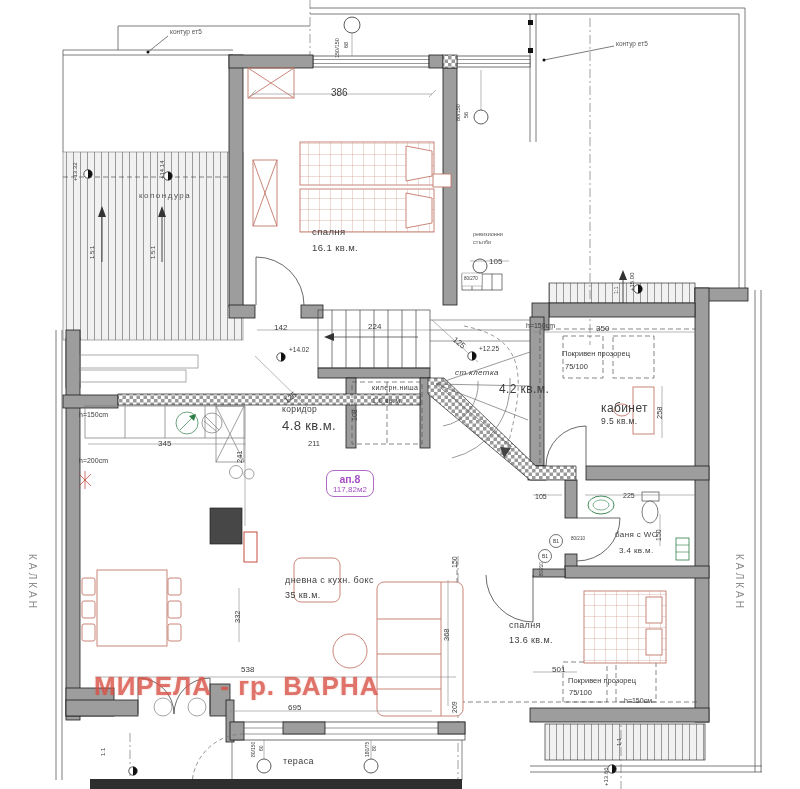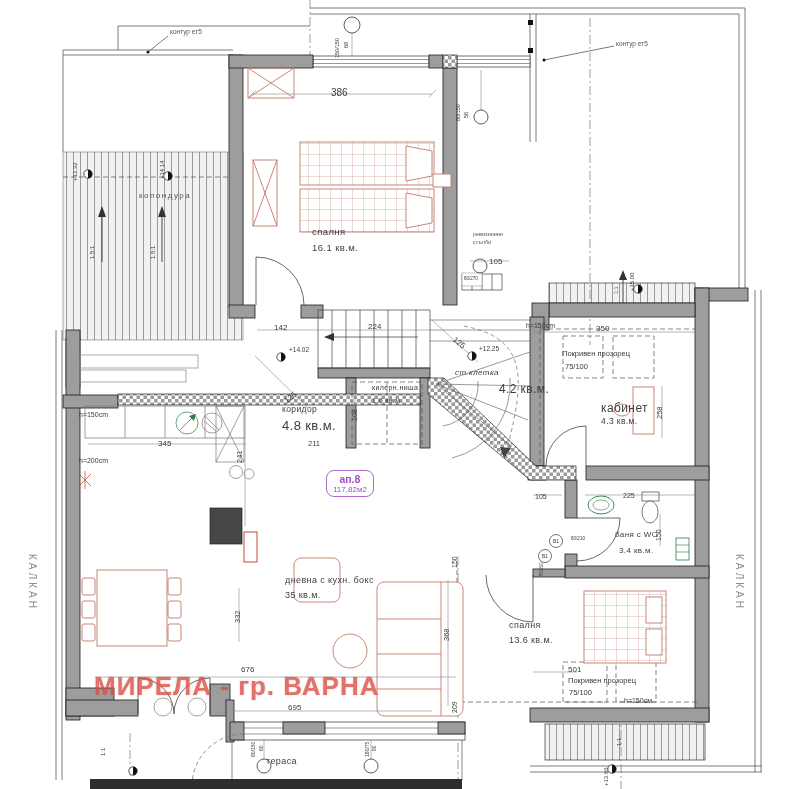--- a/index.html
+++ b/index.html
@@ -313,50 +313,50 @@
       <span class="lbl room" style="left: 455px; top: 369px; font-size: 8px; font-style: italic;">ст.клетка</span>
       <span class="lbl room" style="left: 463px; top: 383px; font-size: 12px; margin-left: 36px;">4.2 кв.м.</span>
       <span class="lbl" style="left: 308px; top: 440px; font-size: 7.5px;">211</span>
       <span class="lbl" style="left: 629px; top: 291px; font-size: 6px; transform: rotate(-90deg);">+15.00</span>
       <span class="lbl" style="left: 614px; top: 294px; font-size: 5.5px; transform: rotate(-90deg);">1:1</span>
       <span class="lbl" style="left: 526px; top: 322px; font-size: 7px;">h=150cm</span>
       <span class="lbl" style="left: 596px; top: 325px; font-size: 8px;">350</span>
       <span class="lbl" style="left: 562px; top: 350px; font-size: 7.5px;">Покривен прозорец</span>
       <span class="lbl" style="left: 565px; top: 363px; font-size: 7.5px;">75/100</span>
       <span class="lbl room" style="left: 601px; top: 402px; font-size: 12px;">кабинет</span>
-      <span class="lbl room" style="left: 601px; top: 417px; font-size: 8.5px;">4.3 кв.м.</span>
+      <span class="lbl room" style="left: 601px; top: 417px; font-size: 8.5px;">9.5 кв.м.</span>
       <span class="lbl" style="left: 656px; top: 419px; font-size: 7.5px; transform: rotate(-90deg);">258</span>
       <span class="lbl" style="left: 535px; top: 493px; font-size: 7px;">105</span>
       <span class="lbl" style="left: 623px; top: 492px; font-size: 7px;">225</span>
       <span class="lbl" style="left: 655px; top: 541px; font-size: 7px; transform: rotate(-90deg);">150</span>
       <span class="lbl room" style="left: 615px; top: 531px; font-size: 8px;">баня с WC</span>
       <span class="lbl room" style="left: 619px; top: 547px; font-size: 8px;">3.4 кв.м.</span>
       <span class="lbl" style="left: 556px; top: 541px; font-size: 5px; transform: translate(-50%, -50%);">В1</span>
       <span class="lbl" style="left: 545px; top: 556px; font-size: 5px; transform: translate(-50%, -50%);">В1</span>
       <span class="lbl" style="left: 578px; top: 539px; font-size: 4.5px; transform: translate(-50%, -50%);">80/210</span>
       <span class="lbl" style="left: 540px; top: 576px; font-size: 4.5px; transform: rotate(-90deg);">80/210</span>
       <span class="lbl" style="left: 79px; top: 411px; font-size: 7px;">h=150cm</span>
       <span class="lbl" style="left: 79px; top: 457px; font-size: 7px;">h=200cm</span>
       <span class="lbl" style="left: 158px; top: 440px; font-size: 8px;">345</span>
       <span class="lbl" style="left: 236px; top: 463px; font-size: 7.5px; transform: rotate(-90deg);">241</span>
       <span class="lbl room" style="left: 285px; top: 576px; font-size: 9px;">дневна с кухн. бокс</span>
       <span class="lbl room" style="left: 285px; top: 591px; font-size: 9px;">35 кв.м.</span>
       <span class="lbl" style="left: 234px; top: 623px; font-size: 7.5px; transform: rotate(-90deg);">332</span>
-      <span class="lbl" style="left: 241px; top: 666px; font-size: 8px;">676</span>
+      <span class="lbl" style="left: 241px; top: 666px; font-size: 8px;">538</span>
       <span class="lbl" style="left: 288px; top: 704px; font-size: 8px;">695</span>
       <span class="lbl room" style="left: 509px; top: 621px; font-size: 9px;">спалня</span>
       <span class="lbl room" style="left: 509px; top: 636px; font-size: 9px;">13.6 кв.м.</span>
       <span class="lbl" style="left: 443px; top: 641px; font-size: 7.5px; transform: rotate(-90deg);">368</span>
       <span class="lbl" style="left: 451px; top: 713px; font-size: 7px; transform: rotate(-90deg);">209</span>
       <span class="lbl" style="left: 451px; top: 568px; font-size: 7px; transform: rotate(-90deg);">150</span>
-      <span class="lbl" style="left: 568px; top: 666px; font-size: 8px;">501</span>
+      <span class="lbl" style="left: 552px; top: 666px; font-size: 8px;">501</span>
       <span class="lbl" style="left: 568px; top: 677px; font-size: 7.5px;">Покривен прозорец</span>
       <span class="lbl" style="left: 569px; top: 689px; font-size: 7.5px;">75/100</span>
       <span class="lbl" style="left: 624px; top: 697px; font-size: 7px;">h=150см</span>
-      <span class="lbl room" style="left: 266px; top: 757px; font-size: 9px;">тераса</span>
+      <span class="lbl room" style="left: 283px; top: 757px; font-size: 9px;">тераса</span>
       <span class="lbl room" style="left: 265px; top: 771px; font-size: 9px; margin-top: 44px;">9.0 кв.м</span>
       <span class="lbl" style="left: 251px; top: 757px; font-size: 5px; transform: rotate(-90deg);">80/150</span>
       <span class="lbl" style="left: 259px; top: 751px; font-size: 5px; transform: rotate(-90deg);">60</span>
       <span class="lbl" style="left: 365px; top: 757px; font-size: 5px; transform: rotate(-90deg);">180/75</span>
       <span class="lbl" style="left: 372px; top: 751px; font-size: 5px; transform: rotate(-90deg);">80</span>
       <span class="lbl side" style="left: 37px; top: 554px; font-size: 10px; transform: rotate(90deg);">КАЛКАН</span>
       <span class="lbl side" style="left: 744px; top: 554px; font-size: 10px; transform: rotate(90deg);">КАЛКАН</span>
       <span class="lbl" style="left: 100px; top: 756px; font-size: 6px; transform: rotate(-90deg);">1:1</span>
       <span class="lbl" style="left: 616px; top: 746px; font-size: 6px; transform: rotate(-90deg);">1:1</span>
       <span class="lbl" style="left: 603px; top: 786px; font-size: 6px; transform: rotate(-90deg);">+13.66</span>

